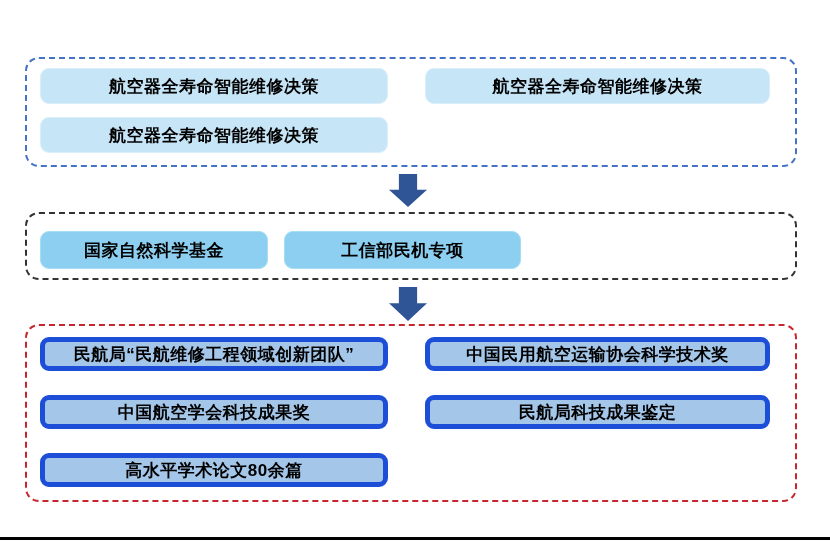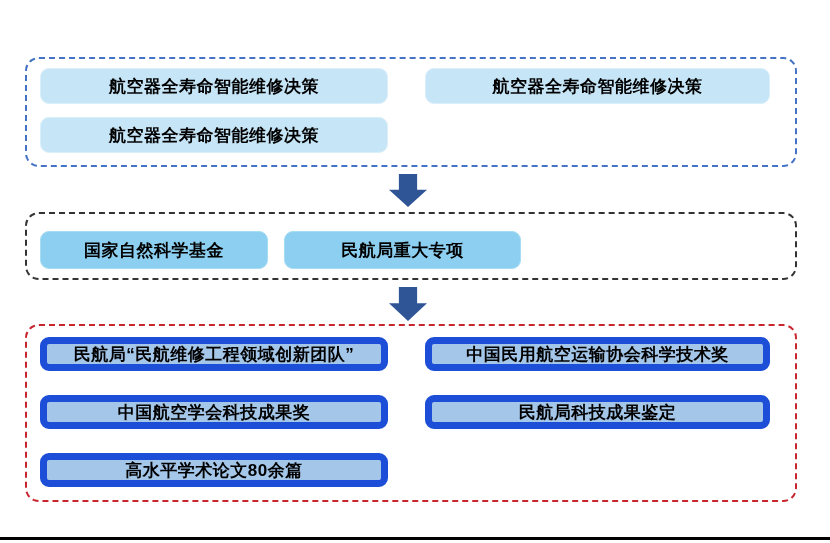--- a/index.html
+++ b/index.html
@@ -26,21 +26,21 @@
     grid-template-columns:348px 345px;grid-template-rows:34px 34px 34px;
     column-gap:37px;row-gap:24px;padding:11px 0 0 13px;
   }
   .box{
     box-sizing:border-box;display:flex;align-items:center;justify-content:center;
     border-radius:9px;font-size:17px;font-weight:700;color:#000000;
     white-space:nowrap;letter-spacing:0.5px;
   }
   .g1 .box{background:#C6E6F8;border:1px solid #DBEFFA;}
   .g2 .box{background:#8DCFF0;border:1px solid #A6DCF4;}
-  .g3 .box{background:#A4C6E9;border:7px solid #1d4ed8;}
+  .g3 .box{background:#A4C6E9;border:5px solid #1d4ed8;}
   .arrow{
     position:absolute;left:389px;width:38px;height:33px;background:#2F5597;
     clip-path:polygon(26% 0,74% 0,74% 48%,100% 48%,50% 100%,0 48%,26% 48%);
   }
   .arrow1{top:174px;}
   .arrow2{top:287px;height:34px;}
   .bottom-rule{
     position:absolute;left:0;top:537px;width:830px;height:3px;background:#000000;
   }
 </style>
@@ -52,21 +52,21 @@
   <div class="group g1">
     <div class="box">航空器全寿命智能维修决策</div>
     <div class="box">航空器全寿命智能维修决策</div>
     <div class="box">航空器全寿命智能维修决策</div>
   </div>
 
   <div class="arrow arrow1"></div>
 
   <div class="group g2">
     <div class="box">国家自然科学基金</div>
-    <div class="box">民航局重大专项</div>
+    <div class="box">工信部民机专项</div>
   </div>
 
   <div class="arrow arrow2"></div>
 
   <div class="group g3">
     <div class="box">民航局“民航维修工程领域创新团队”</div>
     <div class="box">中国民用航空运输协会科学技术奖</div>
     <div class="box">中国航空学会科技成果奖</div>
     <div class="box">民航局科技成果鉴定</div>
     <div class="box">高水平学术论文80余篇</div>

